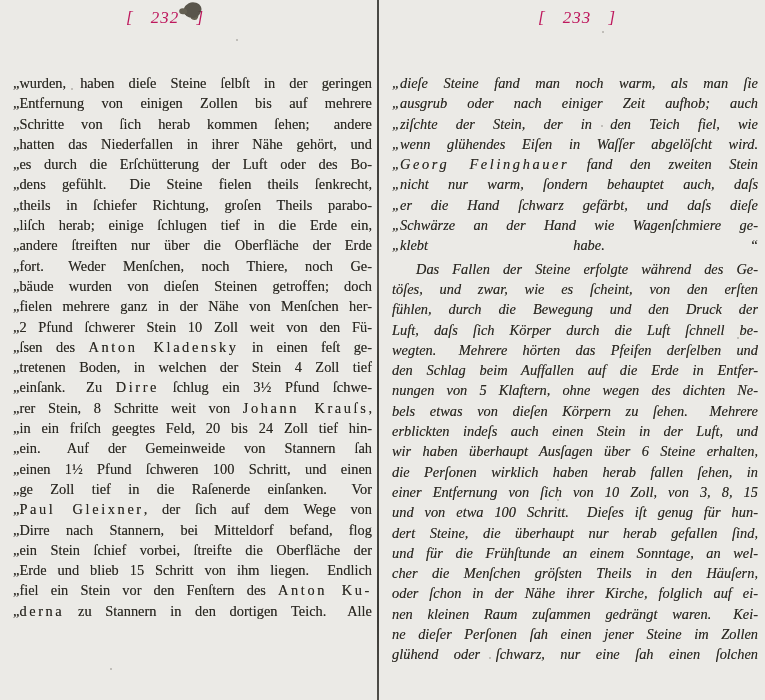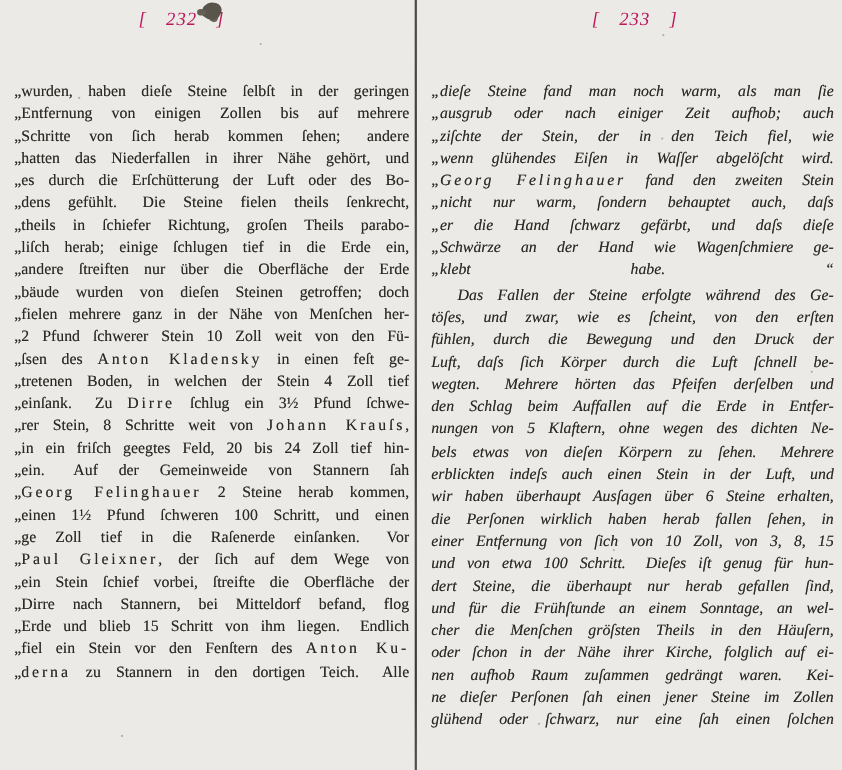--- a/index.html
+++ b/index.html
@@ -70,35 +70,35 @@
 <div class="column left">
     <div class="line"><span>„wurden, haben dieſe Steine ſelbſt in der geringen</span></div>
     <div class="line"><span>„Entfernung von einigen Zollen bis auf mehrere</span></div>
     <div class="line"><span>„Schritte von ſich herab kommen ſehen;  andere</span></div>
     <div class="line"><span>„hatten das Niederfallen in ihrer Nähe gehört, und</span></div>
     <div class="line"><span>„es durch die Erſchütterung der Luft oder des Bo-</span></div>
     <div class="line"><span>„dens gefühlt.  Die Steine fielen theils ſenkrecht,</span></div>
     <div class="line"><span>„theils in ſchiefer Richtung, groſen Theils parabo-</span></div>
     <div class="line"><span>„liſch herab; einige ſchlugen tief in die Erde ein,</span></div>
     <div class="line"><span>„andere ſtreiften nur über die Oberfläche der Erde</span></div>
+    <div class="line"><span>„fort.  Weder Menſchen, noch Thiere, noch Ge-</span></div>
     <div class="line"><span>„bäude wurden von dieſen Steinen getroffen; doch</span></div>
     <div class="line"><span>„fielen mehrere ganz in der Nähe von Menſchen her-</span></div>
     <div class="line"><span>„2 Pfund ſchwerer Stein 10 Zoll weit von den Fü-</span></div>
     <div class="line"><span>„ſsen des </span><span class="g">Anton Kladensky</span><span> in einen feſt ge-</span></div>
     <div class="line"><span>„tretenen Boden, in welchen der Stein 4 Zoll tief</span></div>
     <div class="line"><span>„einſank.  Zu </span><span class="g">Dirre</span><span> ſchlug ein 3½ Pfund ſchwe-</span></div>
     <div class="line"><span>„rer Stein, 8 Schritte weit von </span><span class="g">Johann Krauſs</span><span>,</span></div>
     <div class="line"><span>„in ein friſch geegtes Feld, 20 bis 24 Zoll tief hin-</span></div>
     <div class="line"><span>„ein.  Auf der Gemeinweide von Stannern ſah</span></div>
-    <div class="line"><span>„</span><span class="g">Georg Felinghauer</span><span> 2 Steine herab kommen,</span></div>
     <div class="line"><span>„einen 1½ Pfund ſchweren 100 Schritt, und einen</span></div>
     <div class="line"><span>„ge Zoll tief in die Raſenerde einſanken.  Vor</span></div>
     <div class="line"><span>„</span><span class="g">Paul Gleixner</span><span>, der ſich auf dem Wege von</span></div>
+    <div class="line"><span>„Dirre nach Stannern, bei Mitteldorf befand, flog</span></div>
     <div class="line"><span>„ein Stein ſchief vorbei, ſtreifte die Oberfläche der</span></div>
-    <div class="line"><span>„Dirre nach Stannern, bei Mitteldorf befand, flog</span></div>
     <div class="line"><span>„Erde und blieb 15 Schritt von ihm liegen.  Endlich</span></div>
     <div class="line"><span>„fiel ein Stein vor den Fenſtern des </span><span class="g">Anton Ku-</span></div>
     <div class="line"><span>„</span><span class="g">derna</span><span> zu Stannern in den dortigen Teich.  Alle</span></div>
   </div>
 <div class="column right">
     <div class="line"><span>„dieſe Steine fand man noch warm, als man ſie</span></div>
     <div class="line"><span>„ausgrub oder nach einiger Zeit aufhob; auch</span></div>
     <div class="line"><span>„ziſchte der Stein, der in den Teich fiel, wie</span></div>
     <div class="line"><span>„wenn glühendes Eiſen in Waſſer abgelöſcht wird.</span></div>
     <div class="line"><span>„</span><span class="g">Georg Felinghauer</span><span> fand den zweiten Stein</span></div>
@@ -116,21 +116,21 @@
     <div class="line"><span>bels etwas von dieſen Körpern zu ſehen.  Mehrere</span></div>
     <div class="line"><span>erblickten indeſs auch einen Stein in der Luft, und</span></div>
     <div class="line"><span>wir haben überhaupt Ausſagen über 6 Steine erhalten,</span></div>
     <div class="line"><span>die Perſonen wirklich haben herab fallen ſehen, in</span></div>
     <div class="line"><span>einer Entfernung von ſich von 10 Zoll, von 3, 8, 15</span></div>
     <div class="line"><span>und von etwa 100 Schritt.  Dieſes iſt genug für hun-</span></div>
     <div class="line"><span>dert Steine, die überhaupt nur herab gefallen ſind,</span></div>
     <div class="line"><span>und für die Frühſtunde an einem Sonntage, an wel-</span></div>
     <div class="line"><span>cher die Menſchen gröſsten Theils in den Häuſern,</span></div>
     <div class="line"><span>oder ſchon in der Nähe ihrer Kirche, folglich auf ei-</span></div>
-    <div class="line"><span>nen aufhob Raum zuſammen gedrängt waren.  Kei-</span></div>
+    <div class="line"><span>nen kleinen Raum zuſammen gedrängt waren.  Kei-</span></div>
     <div class="line"><span>ne dieſer Perſonen ſah einen jener Steine im Zollen</span></div>
     <div class="line"><span>glühend oder ſchwarz, nur eine ſah einen ſolchen</span></div>
   </div>
 
 <div class="scan-noise">
   <i style="left:602px; top:31px;"></i>
   <i style="left:489px; top:657px;"></i>
   <i style="left:71px;  top:88px;"></i>
   <i style="left:236px; top:39px;"></i>
   <i style="left:557px; top:499px;"></i>

